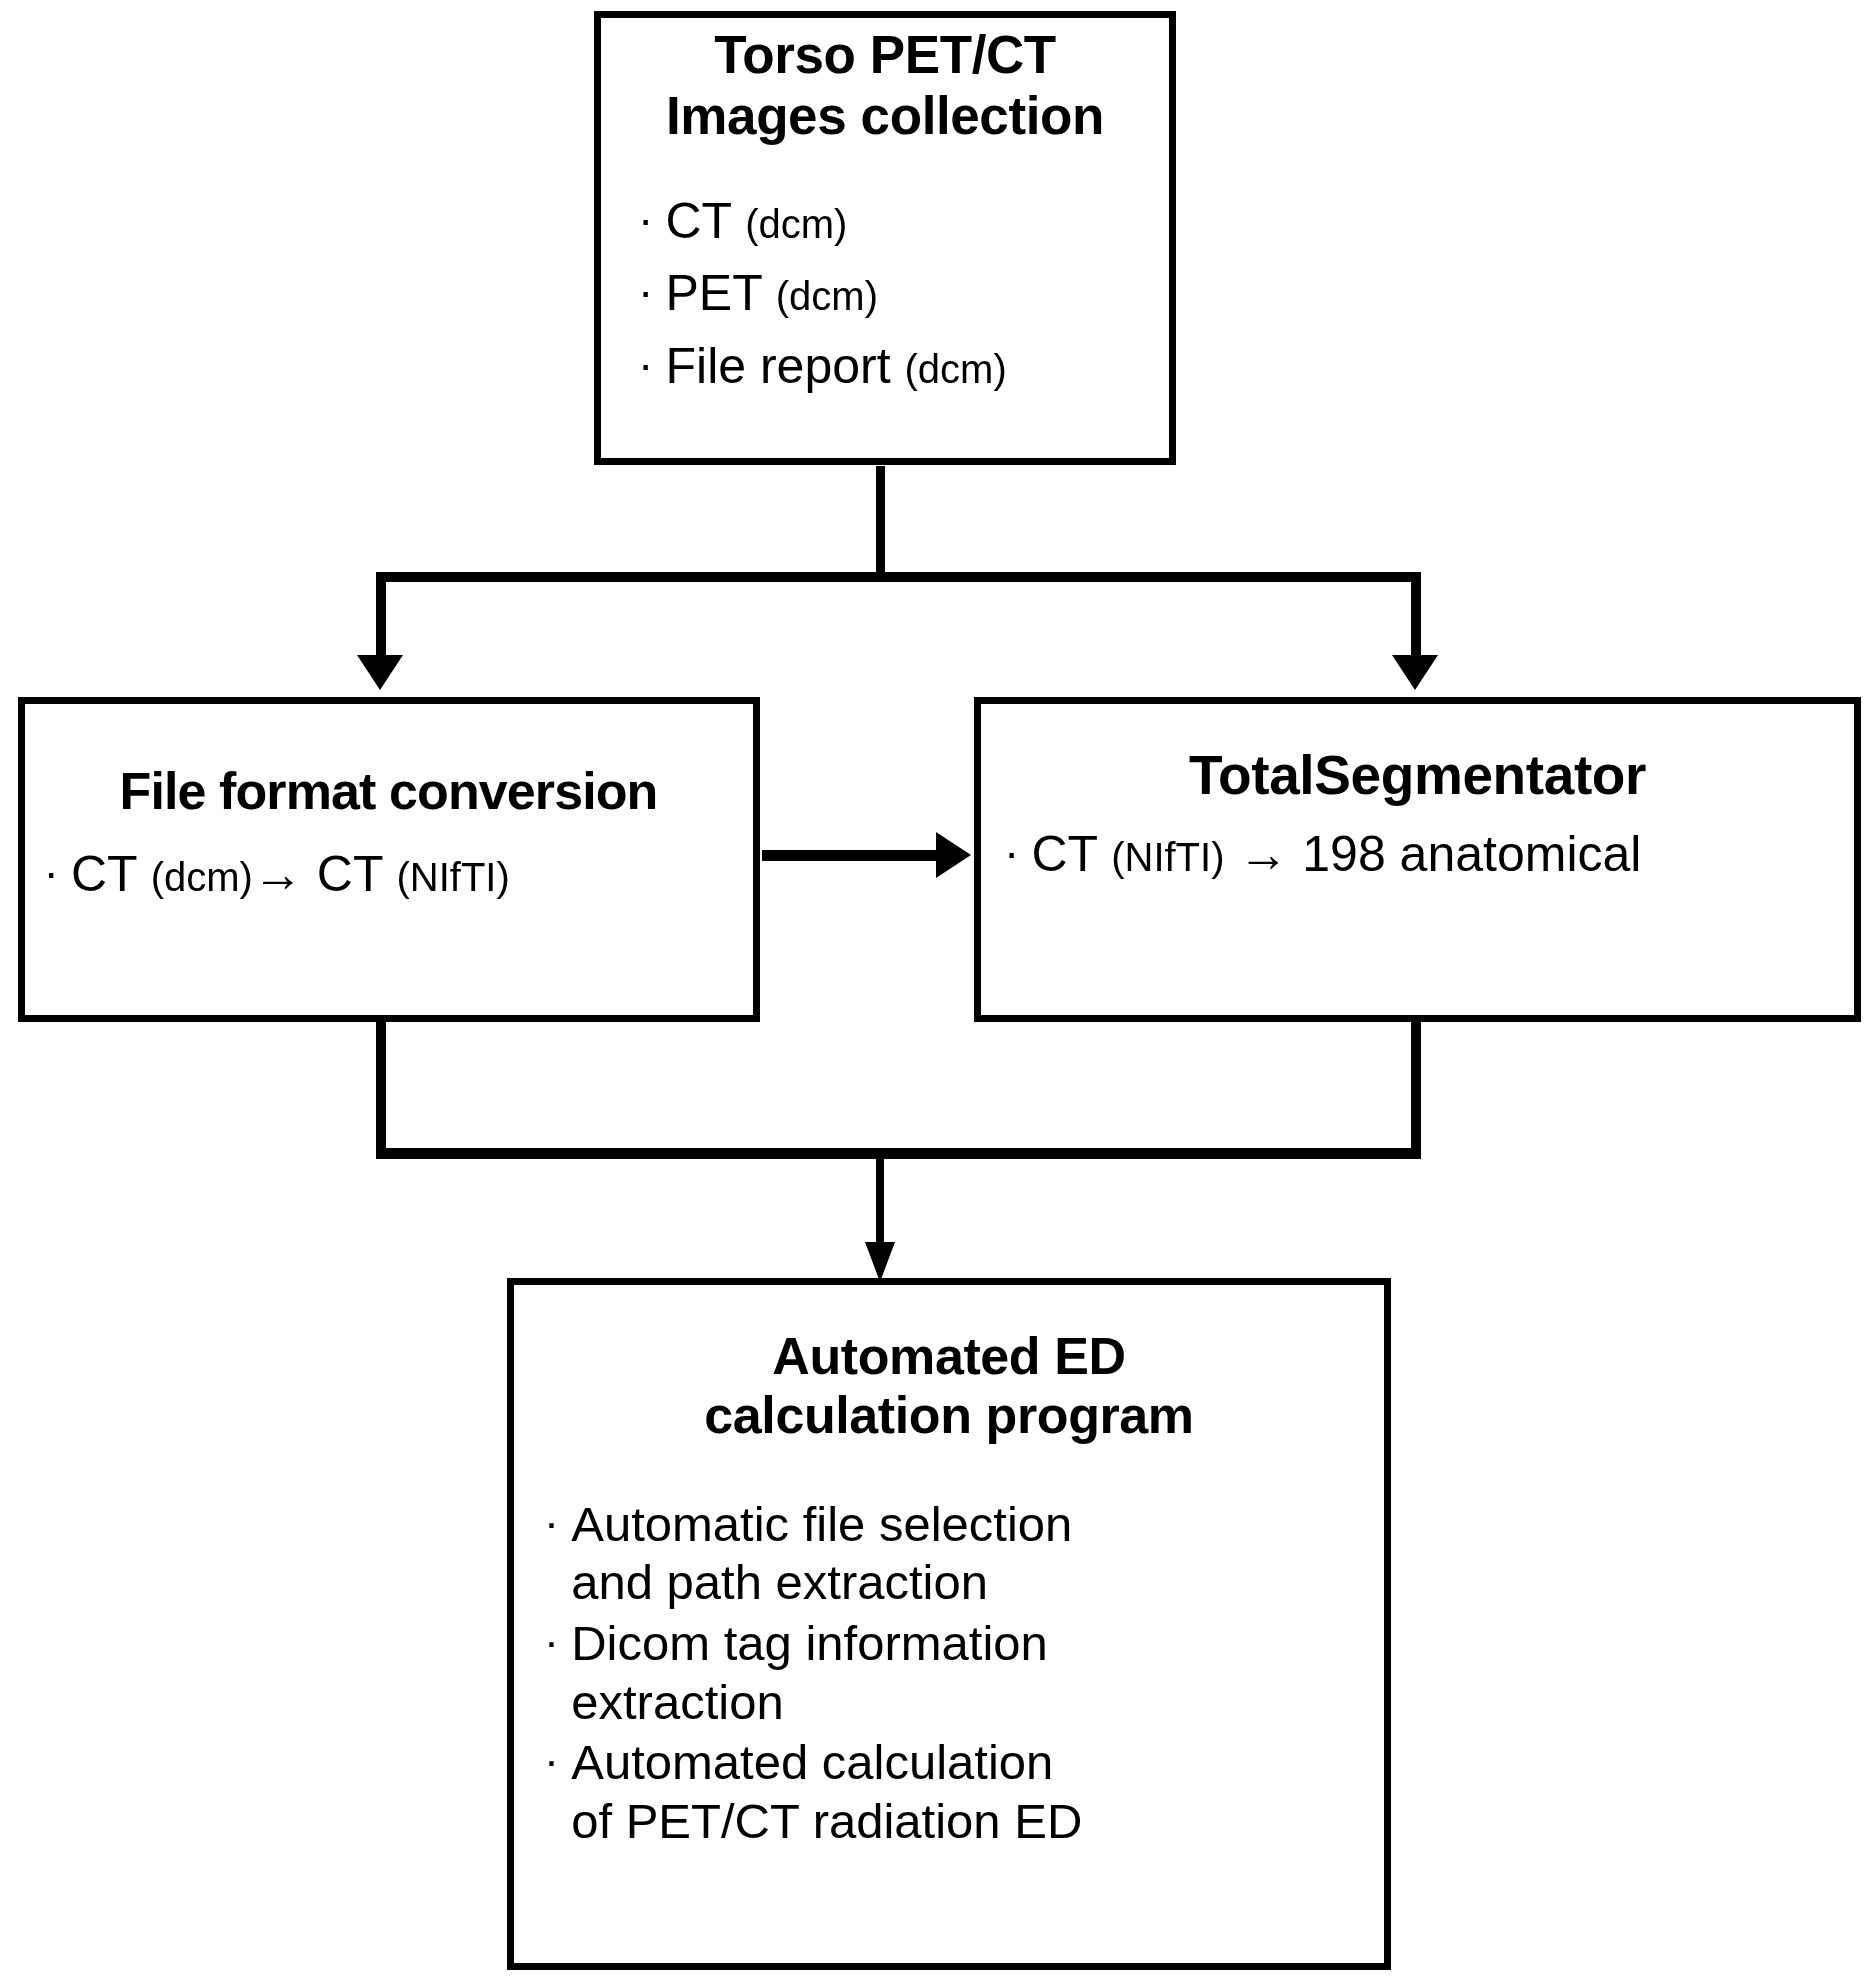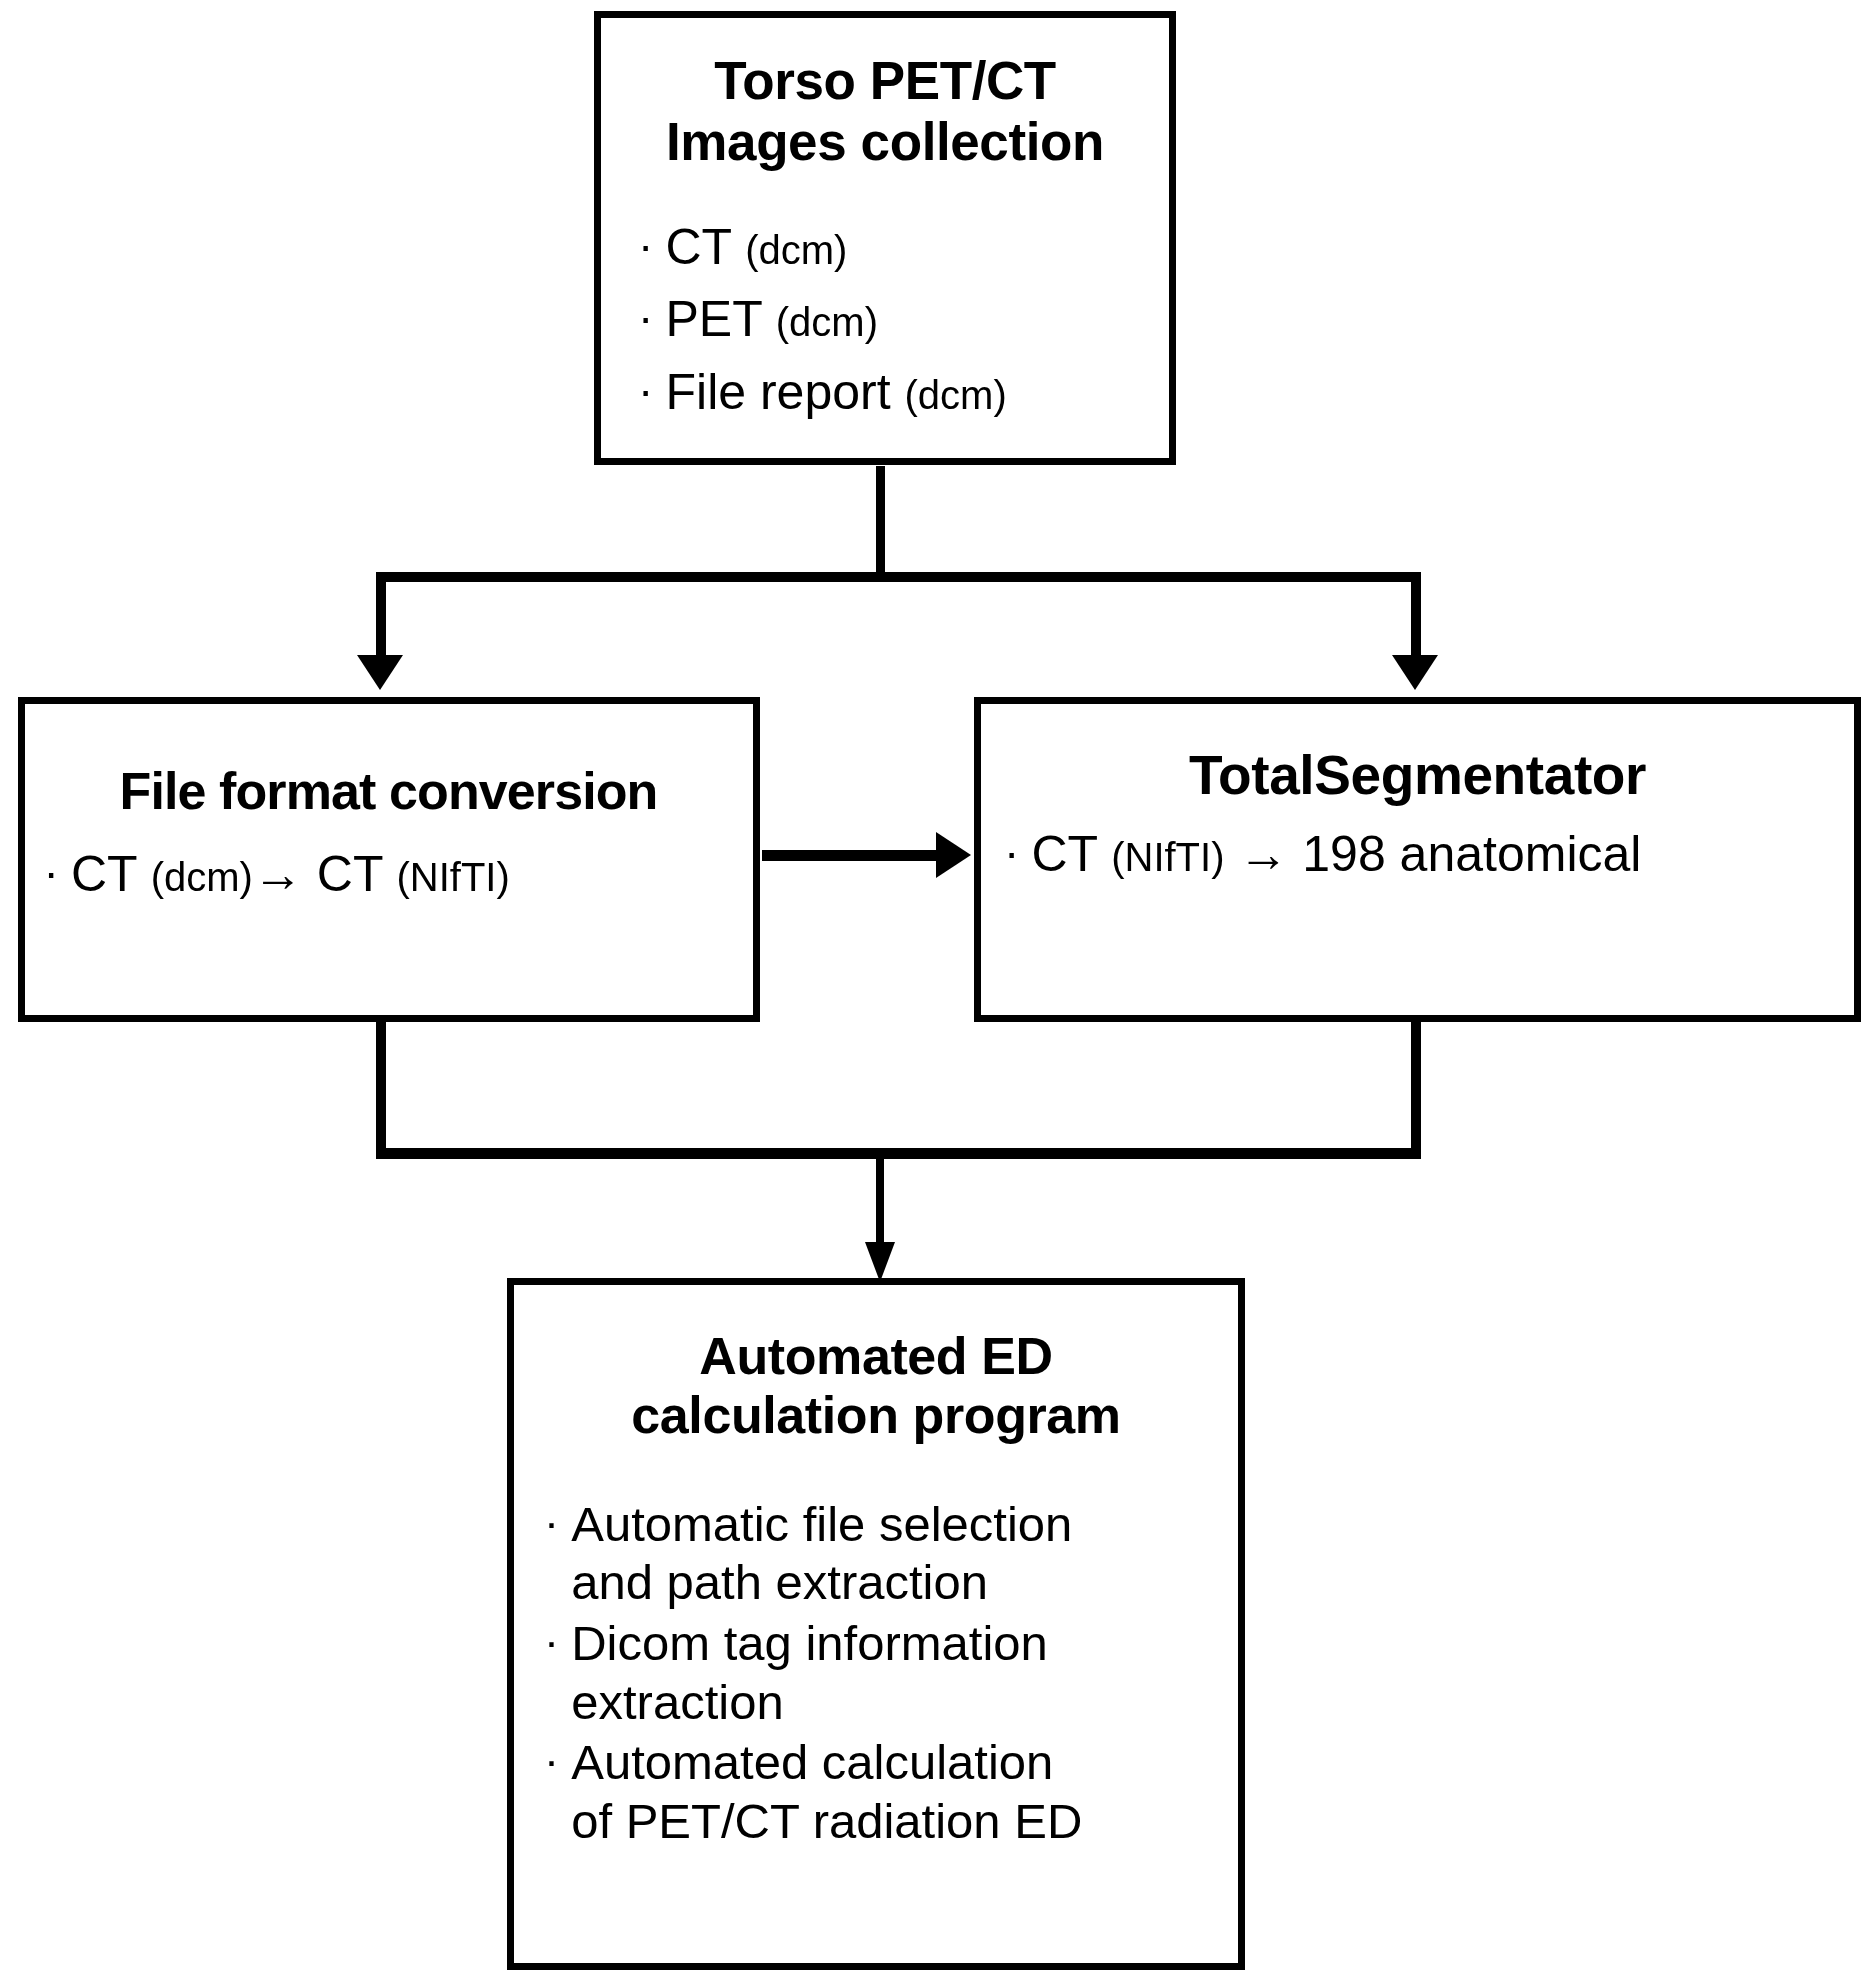--- a/index.html
+++ b/index.html
@@ -12,39 +12,39 @@
 
   .title{font-weight:bold;text-align:center;line-height:1.14;letter-spacing:-0.4px;}
   .bullets{display:flex;flex-direction:column;}
   .bullet{display:flex;align-items:flex-start;line-height:1.2;}
   .bullet .dot{flex:0 0 auto;padding-right:12.2px;font-size:0.92em;line-height:1.25;}
   .bullet .btext{flex:1 1 auto;}
   .nowrap{white-space:nowrap;}
 
   
   #node-top{left:594px;top:11.4px;width:582px;height:454px;}
-  #node-top .title{font-size:53px;margin:33px 0 0 0;}
+  #node-top .title{font-size:53px;margin:7px 0 0 0;}
   #node-top .bullets{margin:45px 0 0 37px;font-size:50px;}
   #node-top .bullet{margin-bottom:12.2px;}
   .paren{font-size:0.80em;}
 
   
   #node-left{left:17.5px;top:697px;width:742px;height:325px;padding-left:26px;}
   #node-left .title{font-size:52px;margin:58px 0 0 0;letter-spacing:-0.9px;}
   #node-left .bullets{margin:23px 0 0 19px;font-size:50px;}
 
   
   #node-right{left:974px;top:697px;width:887px;height:325px;}
   #node-right .title{font-size:55px;margin:40px 0 0 0;}
   #node-right .bullets{margin:17.5px 0 0 23px;font-size:50px;}
   #node-right .bullet .btext{line-height:1.2;}
   #node-right .indent2{display:block;text-align:right;}
 
   
-  #node-bottom{left:507px;top:1278px;width:738px;height:692px;}
+  #node-bottom{left:507px;top:1278px;width:884px;height:692px;}
   #node-bottom .title{font-size:52px;margin:42px 0 0 0;letter-spacing:-0.4px;}
   #node-bottom .bullets{margin:49px 0 0 30px;font-size:49px;}
   #node-bottom .bullet{margin-bottom:1.7px;}
 
   
   .ln{position:absolute;background:#000;}
   .arrowhead{position:absolute;width:0;height:0;}
   .ah-down{border-left:23px solid transparent;border-right:23px solid transparent;border-top:35px solid #000;}
   .ah-right{border-top:23px solid transparent;border-bottom:23px solid transparent;border-left:35px solid #000;}
   .ah-down-thin{border-left:15px solid transparent;border-right:15px solid transparent;border-top:40px solid #000;}

